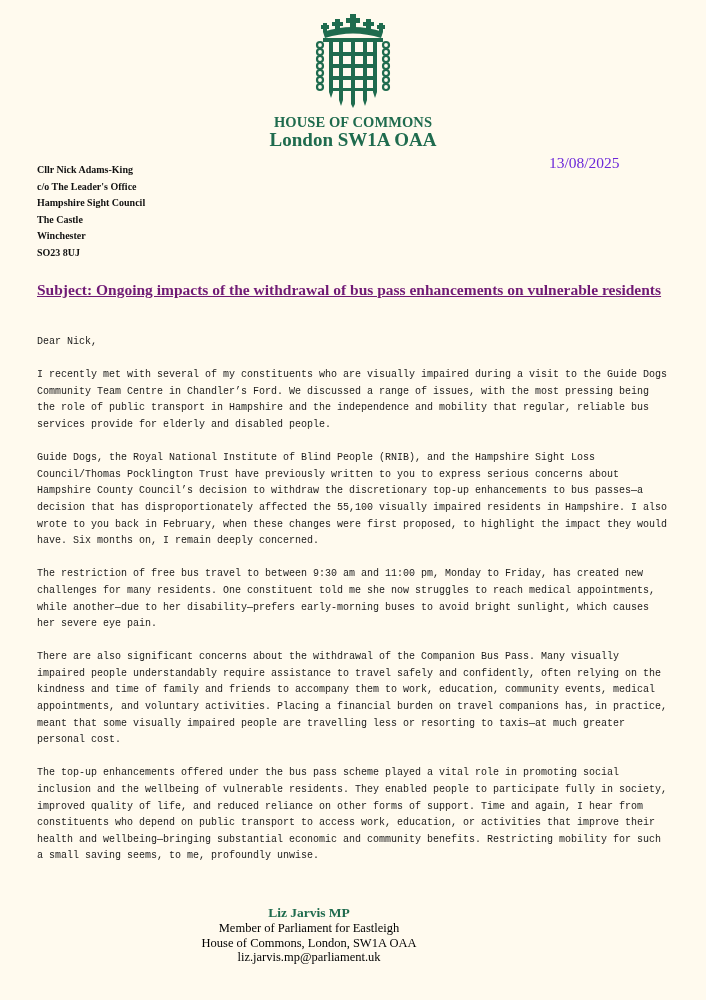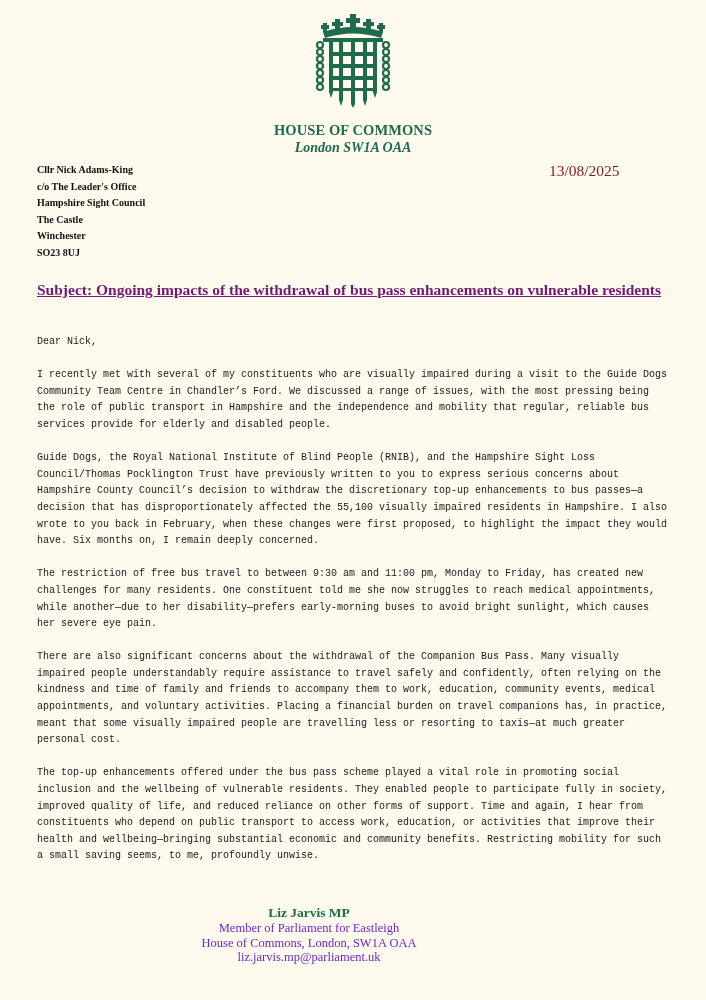--- a/index.html
+++ b/index.html
@@ -10,55 +10,55 @@
       color: #1a1a1a;
       position: relative;
     }
     .letterhead {
       position: absolute; left: 0; top: 14px; width: 706px;
       text-align: center; color: #1f6b4e;
     }
     .logo { display: block; margin: 0 auto; width: 76px; height: 94px; }
     .house-title {
       font-family: "Liberation Serif", serif; font-weight: bold;
-      font-size: 14.5px; letter-spacing: 0.1px; margin-top: 14px; line-height: 17px;
+      font-size: 14.5px; letter-spacing: 0.1px; margin-top: 6px; line-height: 17px;
     }
     .house-address {
       font-family: "Liberation Serif", serif; font-weight: bold;
-      font-size: 14px; line-height: 17px; font-style: italic;
+      font-size: 19px; line-height: 17px;
     }
     .recipient {
       position: absolute; left: 37px; top: 162px;
       font-family: "Liberation Serif", serif; font-weight: bold;
       font-size: 10px; line-height: 16.5px; color: #111;
     }
     .recipient div { white-space: nowrap; }
     .date {
-      position: absolute; left: 549px; top: 162px;
+      position: absolute; left: 549px; top: 154px;
       font-family: "Liberation Serif", serif;
-      font-size: 15.5px; line-height: 17px; color: #7f1d1d;
+      font-size: 15.5px; line-height: 17px; color: #6d28d9;
     }
     .subject {
       position: absolute; left: 37px; top: 281px; width: 630px;
       font-family: "Liberation Serif", serif; font-weight: bold;
       font-size: 15.5px; line-height: 17px; text-decoration: underline; color: #701a75;
     }
     .body {
       position: absolute; left: 37px; top: 334px; width: 632px;
       font-family: Liberation Mono, monospace;
       font-size: 10px; line-height: 16.6px; color: #1a1a1a;
     }
     .body p { margin: 0 0 16.6px 0; }
     .signature {
       position: absolute; left: 0; top: 905px; width: 618px;
       text-align: center; color: #1f6b4e;
       font-family: "Liberation Serif", serif;
     }
     .sig-name { font-weight: bold; font-size: 13.5px; line-height: 16px; }
-    .sig-line { font-size: 12.5px; line-height: 14.5px; color: #6d28d9; }
+    .sig-line { font-size: 12.5px; line-height: 14.5px; color: #000000; }
   </style>
 </head>
 <body>
 
 <div class="letterhead">
   <svg class="logo" viewBox="0 0 76 94" xmlns="http://www.w3.org/2000/svg">
     <g fill="#1f6b4e" stroke="#1f6b4e">
 
       <g stroke="none">
         <rect x="35" y="0" width="6" height="14"></rect>

